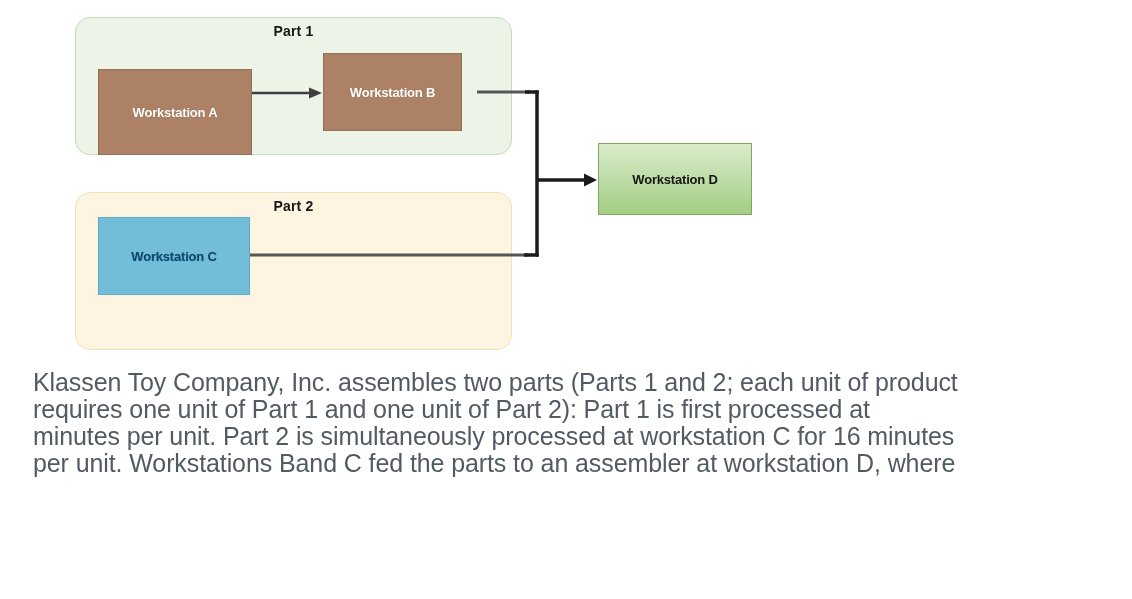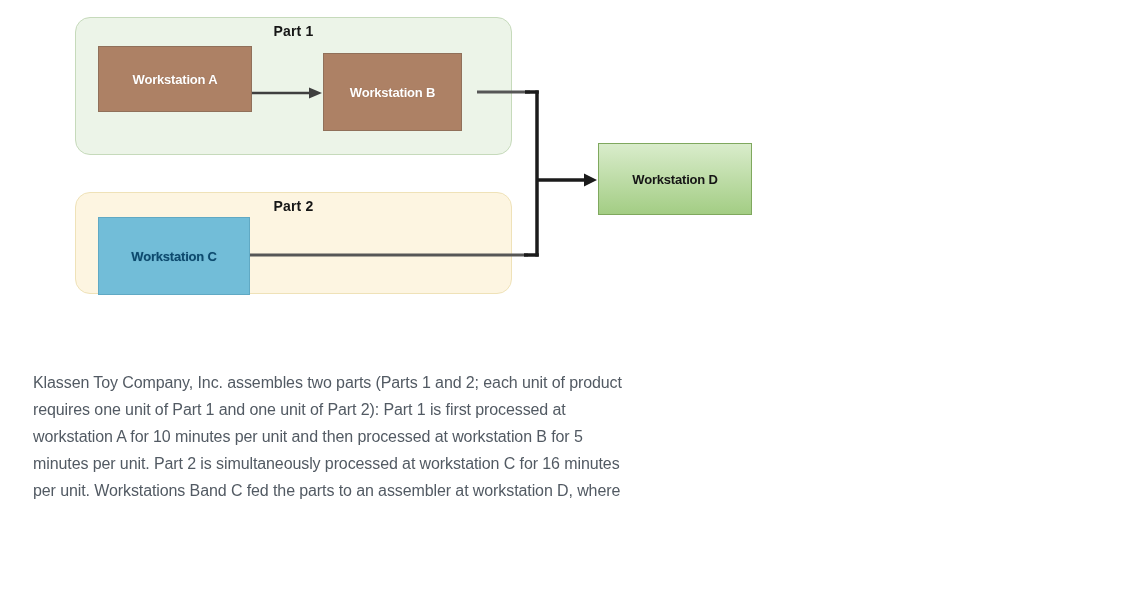--- a/index.html
+++ b/index.html
@@ -23,21 +23,21 @@
     border: 1px solid;
   }
   .group-part1 {
     left: 75px; top: 17px;
     width: 437px; height: 138px;
     background: var(--c-part1-fill);
     border-color: var(--c-part1-border);
   }
   .group-part2 {
     left: 75px; top: 192px;
-    width: 437px; height: 102px;
+    width: 437px; height: 158px;
     background: var(--c-part2-fill);
     border-color: var(--c-part2-border);
   }
   .group-label {
     position: absolute;
     top: 5px; left: 0; right: 0;
     text-align: center;
     font-size: 14px;
     font-weight: bold;
     color: var(--c-label);
@@ -54,21 +54,21 @@
     font-weight: bold;
     text-align: center;
     letter-spacing: -0.2px;
   }
   .node-brown {
     background: var(--c-brown-fill);
     border: 1px solid var(--c-brown-border);
     color: #ffffff;
     text-shadow: 0 0 1px rgba(120,80,55,0.55);
   }
-  .node-a { left: 98px;  top: 46px;  width: 154px; height: 66px; }
+  .node-a { left: 98px;  top: 69px;  width: 154px; height: 86px; }
   .node-b { left: 323px; top: 53px;  width: 139px; height: 78px; }
   .node-c {
     left: 98px; top: 217px; width: 152px; height: 78px;
     background: var(--c-blue-fill);
     border: 1px solid var(--c-blue-border);
     color: #0c4a6e;
     text-shadow: 0 0 1px rgba(55,110,140,0.55);
   }
   .node-d {
     left: 598px; top: 143px; width: 154px; height: 72px;
@@ -81,21 +81,21 @@
     position: absolute;
     left: 0; top: 0;
     pointer-events: none;
   }
   
   .question {
     position: absolute;
     left: 33px;
     top: 369px;
     width: 1040px;
-    font-size: 16px;
+    font-size: 25px;
     line-height: 27px;
     color: var(--c-text);
     letter-spacing: -0.1px;
   }
 </style>
 </head>
 <body>
 
 <div class="canvas">
 
@@ -139,18 +139,17 @@
   <div class="node node-c">
     <span>Workstation C</span>
   </div>
   <div class="node node-d">
     <span>Workstation D</span>
   </div>
 
   <div class="question">
     <div>Klassen Toy Company, Inc. assembles two parts (Parts 1 and 2; each unit of product</div>
     <div>requires one unit of Part 1 and one unit of Part 2): Part 1 is first processed at</div>
-    <div>workstation A for 10 minutes per unit and then processed at workstation B for 5</div>
     <div>minutes per unit. Part 2 is simultaneously processed at workstation C for 16 minutes</div>
     <div>per unit. Workstations Band C fed the parts to an assembler at workstation D, where</div>
   </div>
 
 </div>
 
 </body></html>

